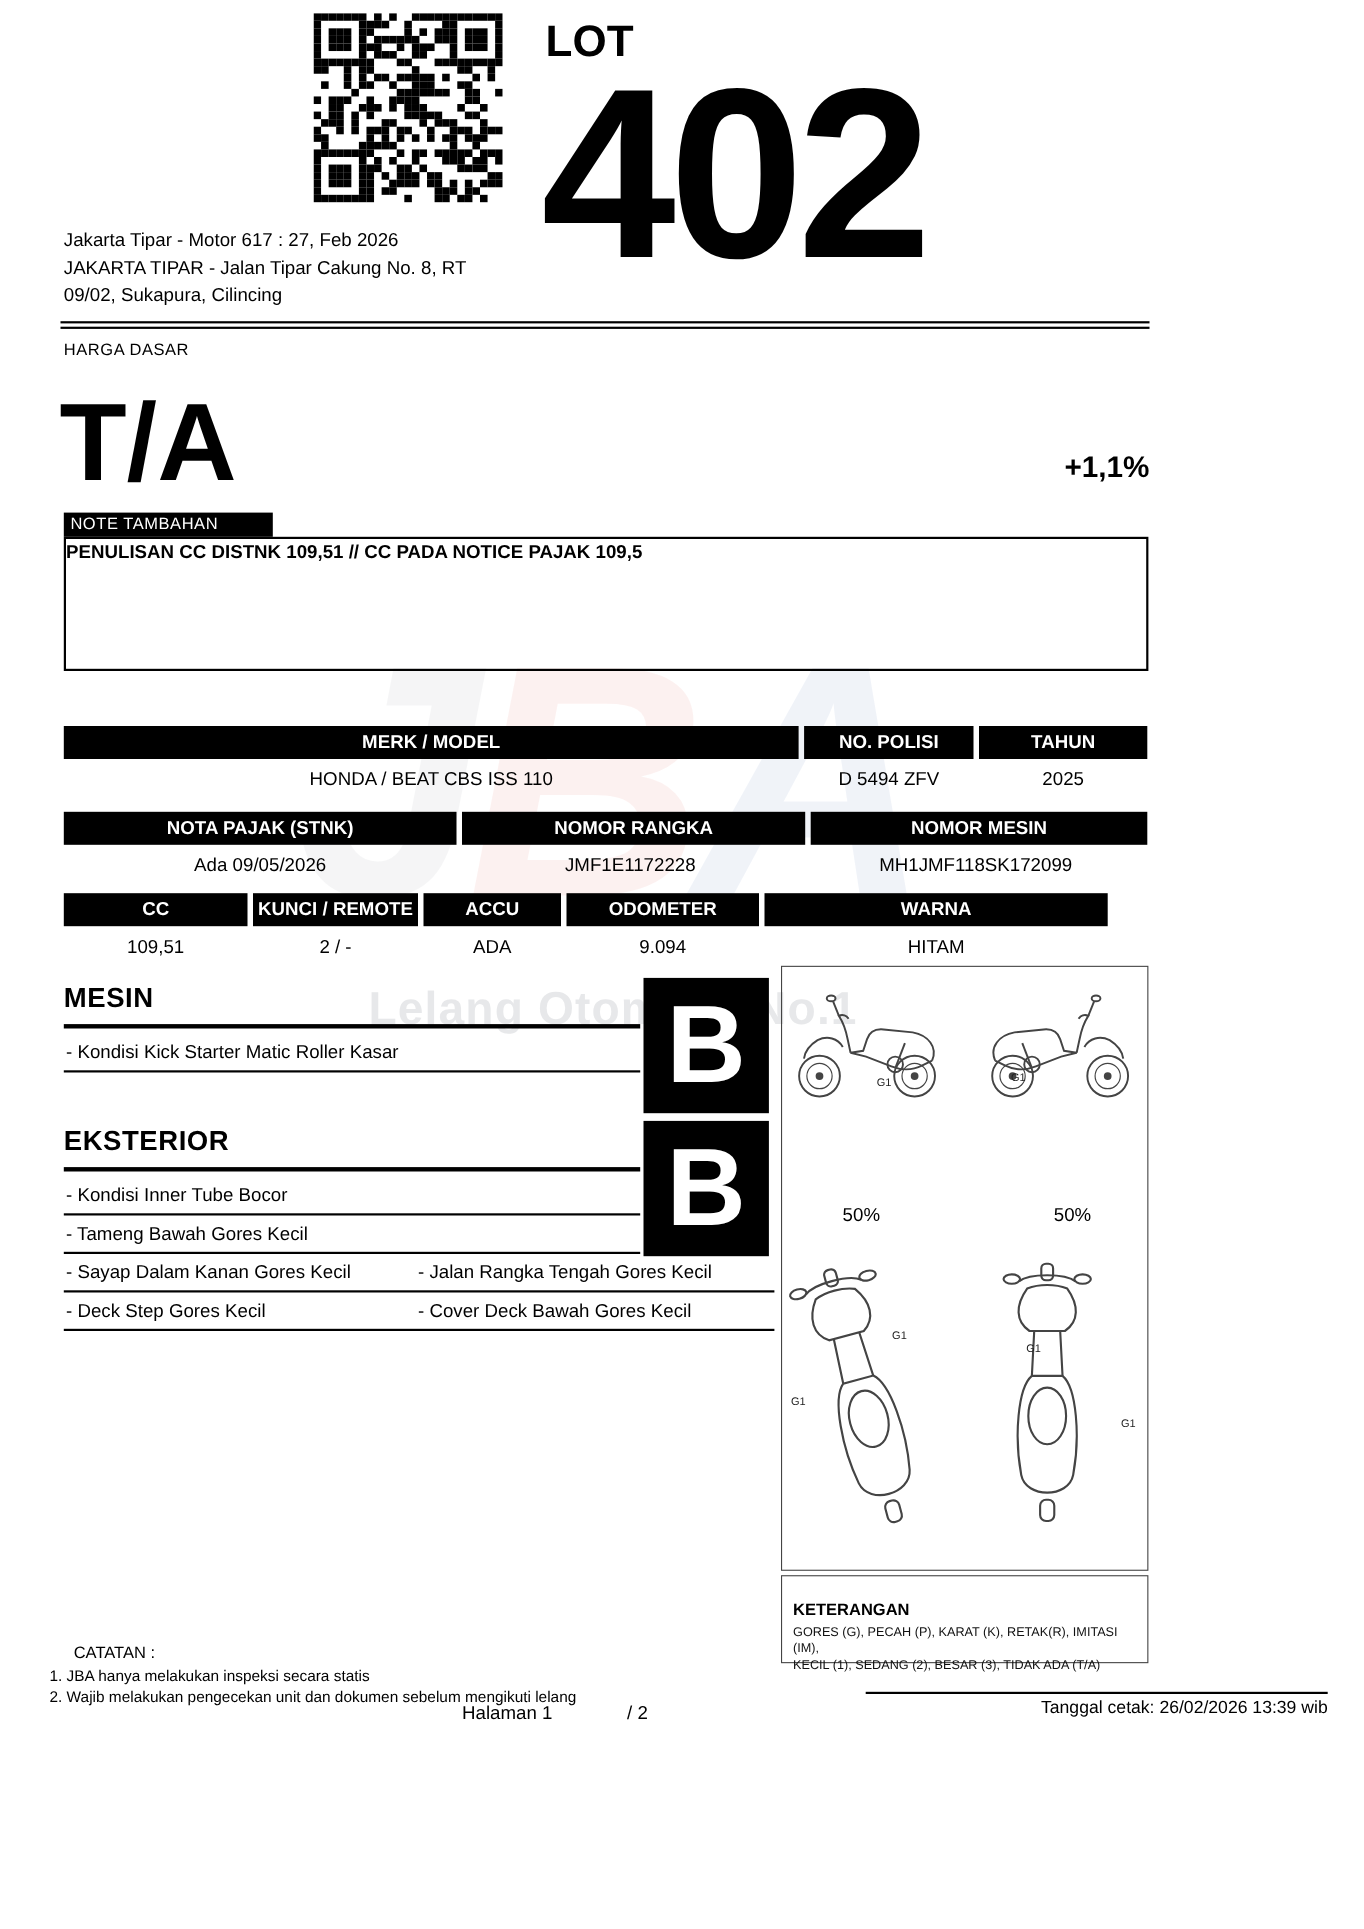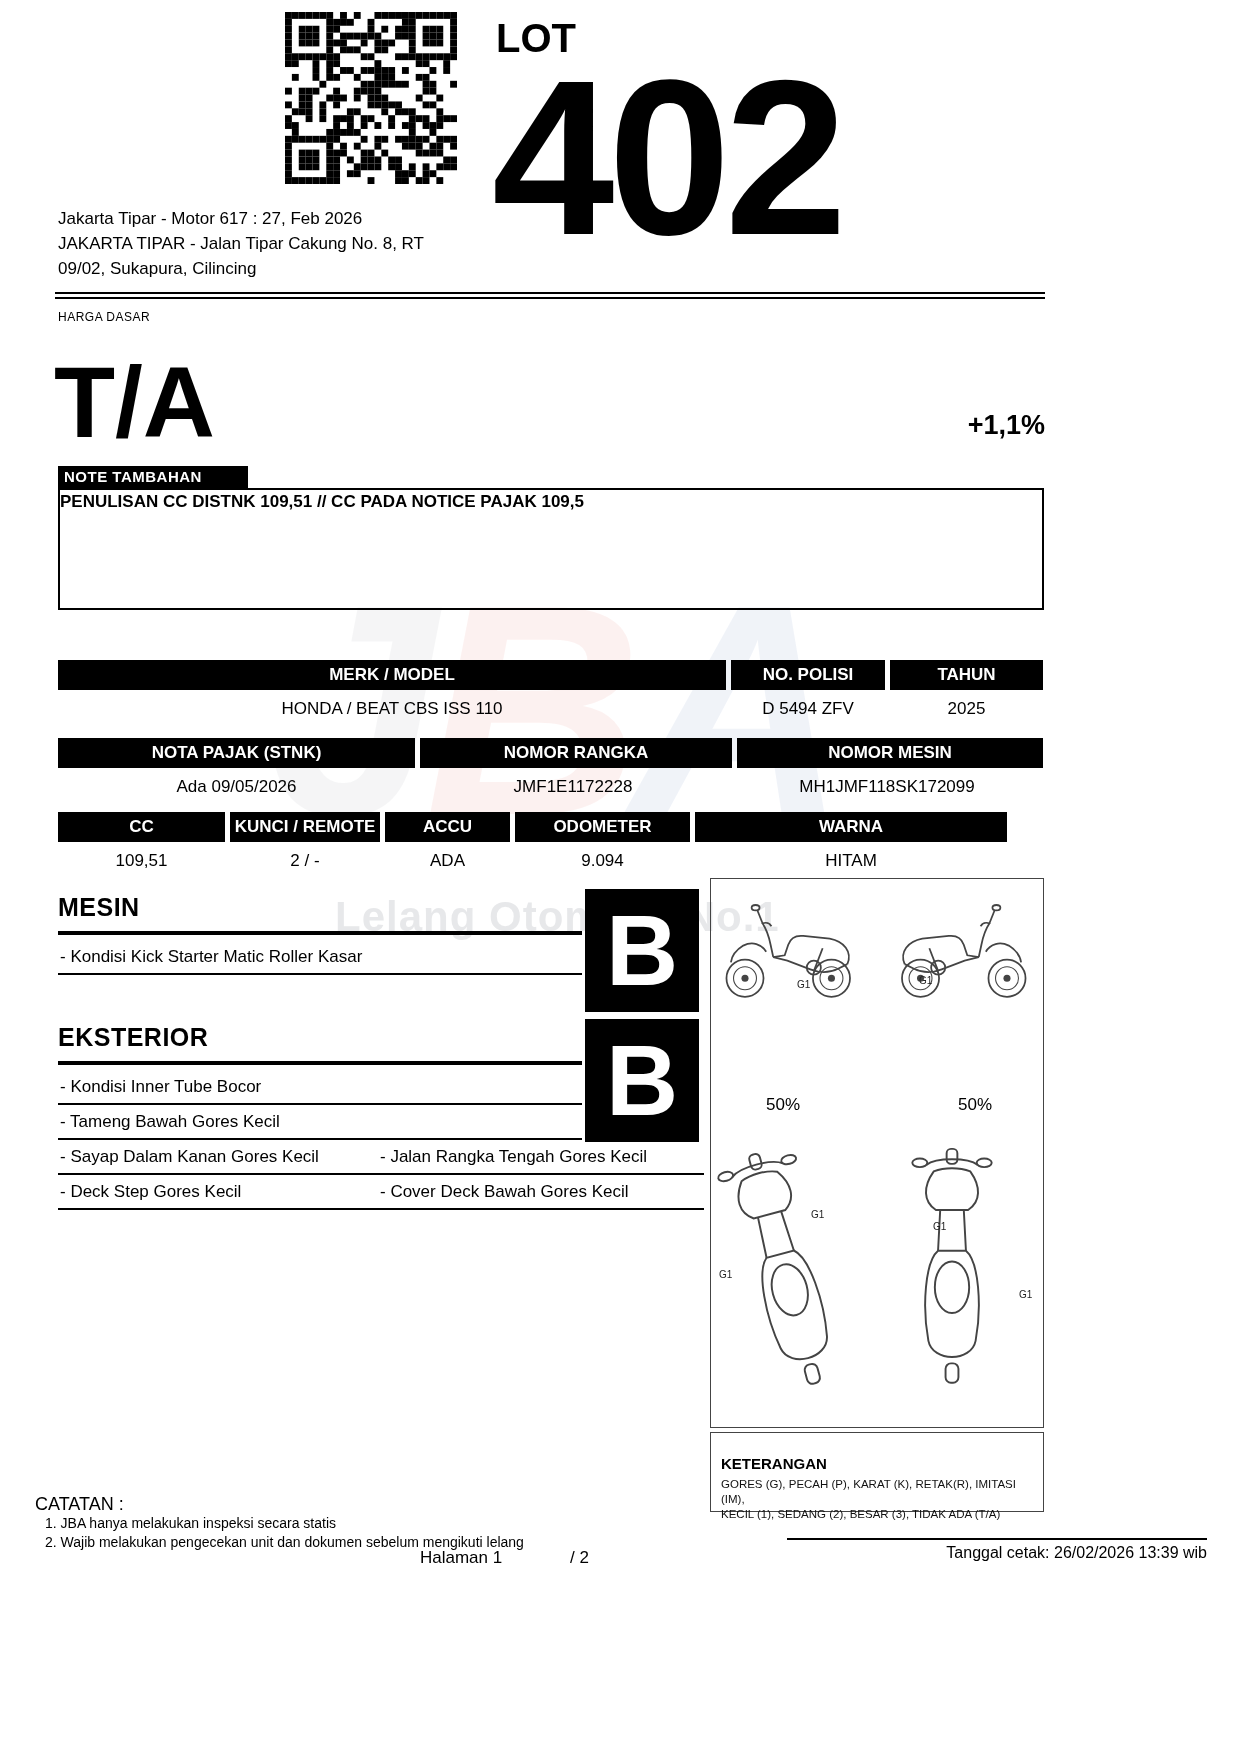--- a/index.html
+++ b/index.html
@@ -13,25 +13,25 @@
   .wm-j { color:#8a8f98; } .wm-b { color:#e2574c; } .wm-a { color:#4a6fb5; }
   .wm-tag { position:absolute; left:335px; top:893px; font-size:42px; font-weight:bold;
             color:#8a8f98; opacity:.2; z-index:0; letter-spacing:1px; }
 
   .z { position:absolute; z-index:1; }
 
   .lot-label { font-size:40px; font-weight:bold; }
   .lot-number { font-size:220px; font-weight:bold; line-height:1; letter-spacing:-6px; }
   .addr { font-size:17px; line-height:25px; }
   .dbl-rule { border-top:2.5px solid #000; border-bottom:2.5px solid #000; height:7px; }
-  .harga-label { font-size:12px; letter-spacing:.5px; }
+  .harga-label { font-size:15px; letter-spacing:.5px; }
   .harga-value { font-size:100px; font-weight:bold; line-height:1; }
   .increment { font-size:27px; font-weight:bold; text-align:right; }
 
-  .black-bar { background:#000; color:#fff; font-weight:bold; font-size:15px;
+  .black-bar { background:#000; color:#fff; font-weight:normal; font-size:15px;
                line-height:22px; padding-left:6px; letter-spacing:.5px; }
   .note-box { border:2px solid #000; font-size:17px; padding:2px 0;font-weight:bold; }
 
   .spec-row { display:flex; }
   .hcell { background:#000; color:#fff; font-weight:bold; font-size:17px; text-align:center;
            line-height:30px; height:30px; margin-right:5px; }
   .vcell { font-size:17px; text-align:center; line-height:34px; height:34px; margin-right:5px; }
   .spec-row > div:last-child { margin-right:0; }
   .w668{width:668px} .w154{width:154px} .w153{width:153px}
   .w357{width:357px} .w306{width:306px} .w312{width:312px}
@@ -45,21 +45,21 @@
                display:flex; align-items:center; justify-content:center;
                font-size:100px; font-weight:bold; }
 
   .diagram-panel { width:334px; height:550px; border:1.5px solid #444; }
   .ket-box { width:334px; height:80px; border:1.5px solid #444; padding:22px 10px; }
   .ket-title { font-size:15px; font-weight:bold; margin-bottom:5px; }
   .ket-line { font-size:11.5px; line-height:15px; color:#111; }
   .tread { font-size:17px; width:60px; text-align:center; }
   .g1 { font-size:10px; color:#222; }
 
-  .catatan-title { font-size:18px; }
+  .catatan-title { font-size:15px;margin-left:32px; }
   .catatan-item { font-size:14px; line-height:19px; }
   .page-num { font-size:17px; }
   .printed { font-size:16px; text-align:right; width:420px; }
 </style>
 </head>
 <body>
 
 <svg width="0" height="0" style="position:absolute">
   <defs>
     <g id="scooter-side" stroke="#444" stroke-width="2" fill="none">

